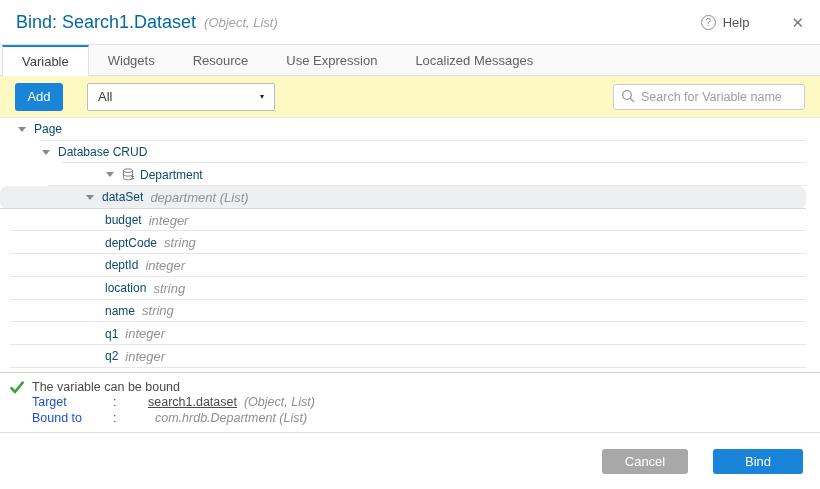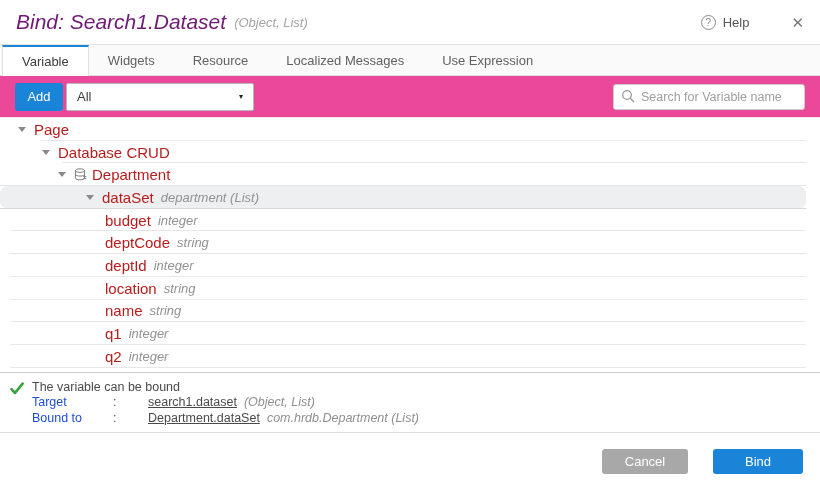--- a/index.html
+++ b/index.html
@@ -10,21 +10,21 @@
   *{box-sizing:border-box;margin:0;padding:0;}
   html,body{width:820px;height:489px;overflow:hidden;}
   body{
     font-family:"Liberation Sans","DejaVu Sans",sans-serif;
     background:#fff;color:#4a4a4a;position:relative;
   }
   
   .dlg-header{
     height:44px;display:flex;align-items:center;padding:0 16px;background:#fff;
   }
-  .dlg-title{font-size:21px;color:#701a75;font-style:italic;}
+  .dlg-title{font-size:18px;color:#0369a1;}
   .dlg-title-suffix{font-size:13px;color:#a3a3a3;font-style:italic;margin-left:8px;}
   .header-right{margin-left:auto;display:flex;align-items:center;}
   .help-btn{display:flex;align-items:center;cursor:pointer;color:#555;}
   .help-icon{
     width:15px;height:15px;border:1px solid #8a8a8a;border-radius:50%;
     display:inline-flex;align-items:center;justify-content:center;
     font-size:10px;color:#8a8a8a;margin-right:7px;
   }
   .help-label{font-size:13px;color:#555;text-align:center;}
   .close-btn{margin-left:42px;font-size:15px;color:#777;cursor:pointer;line-height:1;}
@@ -39,29 +39,29 @@
   }
   .tab.active{
     background:#fff;color:#3c3c3c;
     border-left:1px solid #e0e0e0;border-right:1px solid #e0e0e0;
     border-top:2px solid var(--accent);
     margin-bottom:-1px;
   }
   
   .toolbar{
     height:42px;display:flex;align-items:center;padding:0 15px;
-    border-bottom:1px solid #ececec;background:#ec4899;
+    border-bottom:1px solid #ececec;background:#fef9c3;
   }
   .add-btn{
     background:var(--accent);color:#fff;border:none;border-radius:3px;
     width:48px;height:28px;font-size:13px;font-family:inherit;cursor:pointer;
   }
   .filter-select{
     width:188px;height:28px;border:1px solid #b9b9b9;border-radius:2px;background:#fff;
-    margin-left:3px;display:flex;align-items:center;padding:0 10px;font-size:13px;color:#3c3c3c;
+    margin-left:24px;display:flex;align-items:center;padding:0 10px;font-size:13px;color:#3c3c3c;
     cursor:pointer;
   }
   .filter-caret{margin-left:auto;font-size:8px;color:#222;}
   .search-wrap{margin-left:auto;position:relative;}
   .search-input{
     width:192px;height:26px;border:1px solid #ccc;border-radius:3px;
     padding:0 8px 0 27px;font-size:12.5px;color:#444;font-family:inherit;outline:none;
   }
   .search-input::placeholder{color:#9e9e9e;}
   .search-icon{position:absolute;left:8px;top:5px;width:14px;height:14px;}
@@ -70,37 +70,37 @@
   .tree-row{
     height:22.7px;display:flex;align-items:center;position:relative;cursor:pointer;
     background:#fff;
   }
   .tree-row::after{
     content:"";position:absolute;left:var(--bi,10px);right:0;bottom:0;
     border-bottom:1px solid #e7e7e7;
   }
   .tree-row.lvl0{padding-left:18px;--bi:40px;}
   .tree-row.lvl1{padding-left:42px;--bi:62px;}
-  .tree-row.lvl2{padding-left:58px;--bi:0px;}
+  .tree-row.lvl2{padding-left:58px;margin-left:48px;--bi:0px;}
   .tree-row.lvl3{padding-left:86px;border-radius:8px;}
   .tree-row.lvl4{padding-left:105px;}
   .tree-row.selected{background:#edeff0;}
   .tree-row.selected::after{--bi:0px;border-bottom-color:#d8d8d8;}
   .caret{
     width:8px;height:0;border-left:4px solid transparent;border-right:4px solid transparent;
     border-top:5px solid #8a8a8a;margin-right:8px;flex:none;cursor:pointer;
   }
   .t-icon{margin-right:5px;flex:none;display:inline-flex;}
-  .t-label{font-size:15px;color:#b91c1c;}
+  .t-label{font-size:12px;color:#0c4a6e;}
   .t-type{font-size:13px;color:#929292;font-style:italic;margin-left:7px;}
   
   .status-panel{
     margin-top:4px;border-top:1px solid #cfcfcf;padding:7px 0 6px 10px;background:#fff;height:60px;
   }
-  .status-line{display:flex;align-items:flex-end;line-height:15.5px;font-size:12.5px;}
+  .status-line{display:flex;align-items:flex-start;line-height:15.5px;font-size:12.5px;}
   .check-icon{width:22px;flex:none;display:flex;justify-content:flex-start;padding-top:1px;}
   .status-msg{color:#4a4a4a;}
   .kv-row{display:flex;font-size:12.5px;line-height:15.5px;padding-left:22px;}
   .kv-key{width:81px;flex:none;color:#1d4ed8;}
   .kv-colon{width:35px;flex:none;color:#4a4a4a;}
   .kv-val{color:#4a4a4a;text-decoration:underline;}
   .kv-note{font-style:italic;color:#8f8f8f;margin-left:7px;}
   
   .dlg-footer{
     position:absolute;left:0;right:0;bottom:0;height:57px;border-top:1px solid #ddd;
@@ -125,22 +125,22 @@
       <span class="help-label">Help</span>
     </span>
     <span class="close-btn">✕</span>
   </div>
 </div>
 
 <div class="tabstrip">
   <div class="tab active">Variable</div>
   <div class="tab">Widgets</div>
   <div class="tab">Resource</div>
+  <div class="tab">Use Expression</div>
   <div class="tab">Localized Messages</div>
-  <div class="tab">Use Expression</div>
 </div>
 
 <div class="toolbar">
   <button class="add-btn">Add</button>
   <div class="filter-select">
     <span>All</span>
     <span class="filter-caret">▾</span>
   </div>
   <div class="search-wrap">
     <svg class="search-icon" viewBox="0 0 14 14">
@@ -219,21 +219,20 @@
   </div>
   <div class="kv-row">
     <span class="kv-key">Target</span>
     <span class="kv-colon">:</span>
     <span class="kv-val">search1.dataset</span>
     <span class="kv-note">(Object, List)</span>
   </div>
   <div class="kv-row">
     <span class="kv-key">Bound to</span>
     <span class="kv-colon">:</span>
-    <span class="kv-val">Department.dataSet</span>
     <span class="kv-note">com.hrdb.Department (List)</span>
   </div>
 </div>
 
 <div class="dlg-footer">
   <button class="btn cancel-btn">Cancel</button>
   <button class="btn bind-btn">Bind</button>
 </div>
 
 </body></html>

